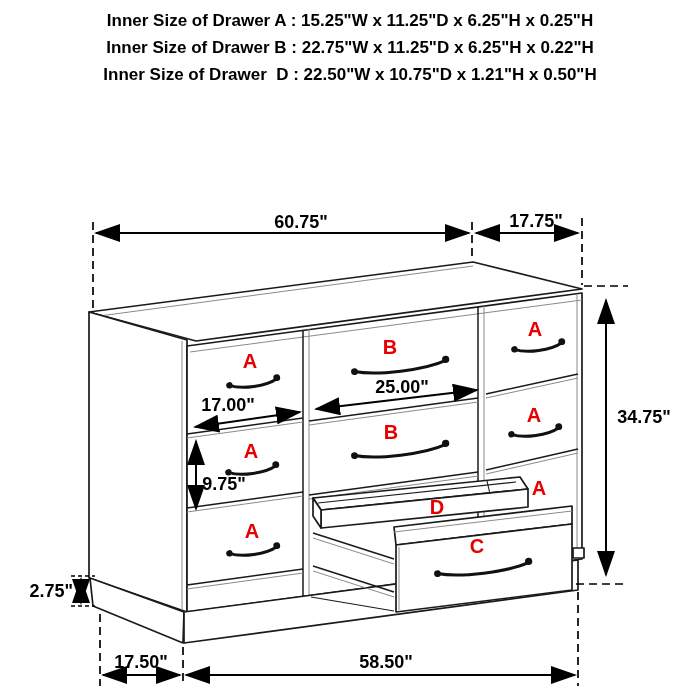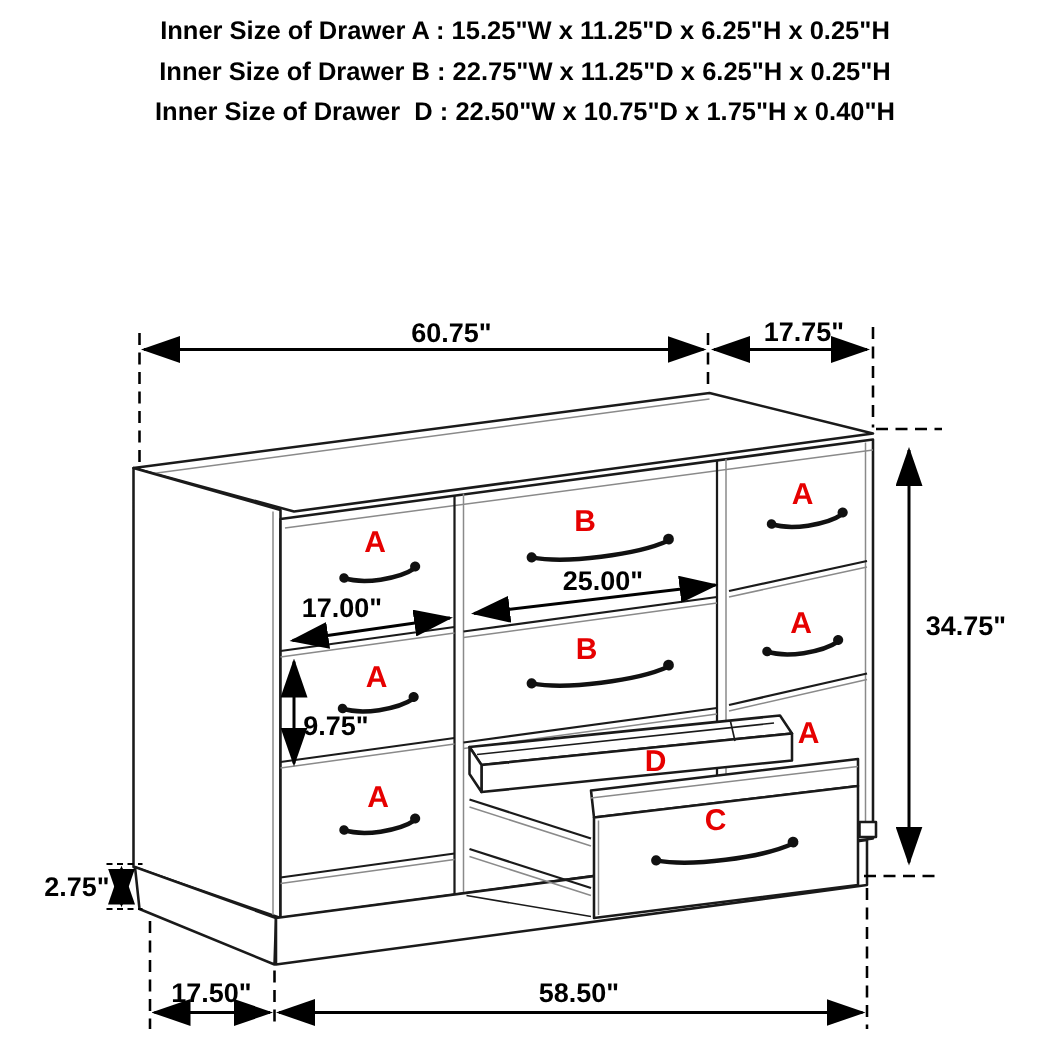--- a/index.html
+++ b/index.html
@@ -22,22 +22,22 @@
   .hk{fill:#111;}
   .mk{fill:#000;}
 </style>
 </head>
 <body>
 
 <div class="page">
 
   <div class="specs">
     <div class="spec-line">Inner Size of Drawer A : 15.25"W x 11.25"D x 6.25"H x 0.25"H</div>
-    <div class="spec-line">Inner Size of Drawer B : 22.75"W x 11.25"D x 6.25"H x 0.25"H</div>
-    <div class="spec-line">Inner Size of Drawer  D : 22.50"W x 10.75"D x 1.75"H x 0.40"H</div>
+    <div class="spec-line">Inner Size of Drawer B : 22.75"W x 11.25"D x 6.25"H x 0.22"H</div>
+    <div class="spec-line">Inner Size of Drawer  D : 22.50"W x 10.75"D x 1.21"H x 0.50"H</div>
   </div>
 
   <svg width="700" height="700" viewBox="0 0 700 700">
     <defs>
       <marker id="ah" viewBox="0 0 13 9" refX="12" refY="4.5" markerWidth="13" markerHeight="9" orient="auto-start-reverse">
         <path class="mk" d="M0,0 L13,4.5 L0,9 Z"></path>
       </marker>
       <g id="handle-s">
         <path class="hb" d="M-24,1 C-12,7 12,7 24,1"></path>
         <circle class="hk" cx="-24" cy="1" r="3.2"></circle>

